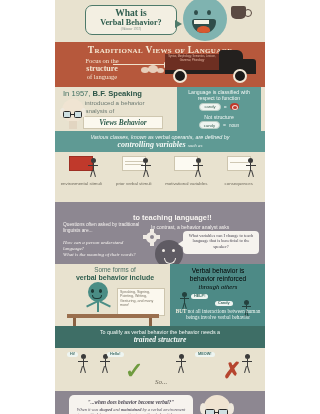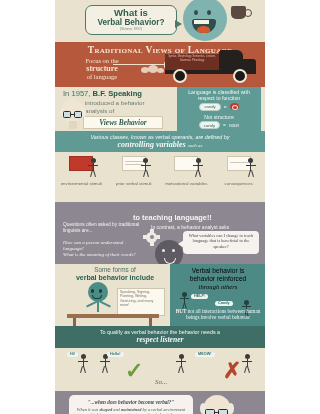--- a/index.html
+++ b/index.html
@@ -2,21 +2,21 @@
 <html><head>
 <meta charset="utf-8">
 <style>
   html,body{margin:0;padding:0;background:#ffffff;}
   body{width:320px;height:414px;overflow:hidden;font-family:"Liberation Sans",sans-serif;}
   .page{position:relative;width:320px;height:414px;background:#ffffff;}
   .info{position:absolute;left:55px;top:0;width:210px;height:414px;background:#e8e2cf;overflow:hidden;}
 
   
   .hdr{position:relative;height:42px;background:#e8e2cf;}
-  .bubble{position:absolute;left:30px;top:5px;width:92px;height:30px;background:#f3efe2;border:1.6px solid #4e7a6a;border-radius:7px;text-align:center;box-sizing:border-box;padding-top:2px;}
+  .bubble{position:absolute;left:30px;top:5px;width:92px;height:30px;background:#f3efe2;border:1.6px solid #4e7a6a;border-radius:7px;text-align:center;box-sizing:border-box;padding-top:2px;font-family:Liberation Serif, serif;}
   .bubble .l1{font-size:9.5px;font-weight:bold;color:#2f5d4e;line-height:10px;}
   .bubble .l2{font-size:8.2px;font-weight:bold;color:#2f5d4e;line-height:9px;}
   .bubble .l3{font-size:3.4px;color:#7d8c84;line-height:5px;}
   .bubble:after{content:"";position:absolute;right:-6px;top:14px;border-left:7px solid #4e7a6a;border-top:4px solid transparent;border-bottom:4px solid transparent;}
   .face{position:absolute;left:128px;top:-3px;width:44px;height:44px;border-radius:50%;background:#7fb3b0;}
   .face .eye{position:absolute;top:13px;width:4px;height:5px;border-radius:50%;background:#2f4d4a;}
   .face .eye.l{left:11px;} .face .eye.r{left:24px;}
   .face .mouth{position:absolute;left:9px;top:22px;width:24px;height:14px;background:#2f4d4a;border-radius:3px 3px 12px 12px;overflow:hidden;}
   .face .teeth{position:absolute;left:2px;top:1px;width:15px;height:4px;background:#f6f2e6;}
   .face .tongue{position:absolute;left:5px;top:7px;width:13px;height:8px;background:#d8582f;border-radius:50% 50% 40% 40%;}
@@ -377,21 +377,21 @@
     </div>
     <span class="tag" style="left:160px;top:37px;">Candy</span>
     <div class="butline">
       <b>BUT</b>
       <span>not all interactions between human beings involve verbal behavior</span>
     </div>
   </div>
 
   <div class="tl">
     <div class="a">To qualify as verbal behavior the behavior needs a</div>
-    <div class="b">respect listener</div>
+    <div class="b">trained structure</div>
   </div>
   <div class="pair">
     <div class="stick" style="left:22px;top:6px;">
       <span class="h"></span>
           <span class="b"></span>
           <span class="arm"></span>
           <span class="lg l"></span>
           <span class="lg r"></span>
     </div>
     <div class="stick" style="left:44px;top:6px;">

